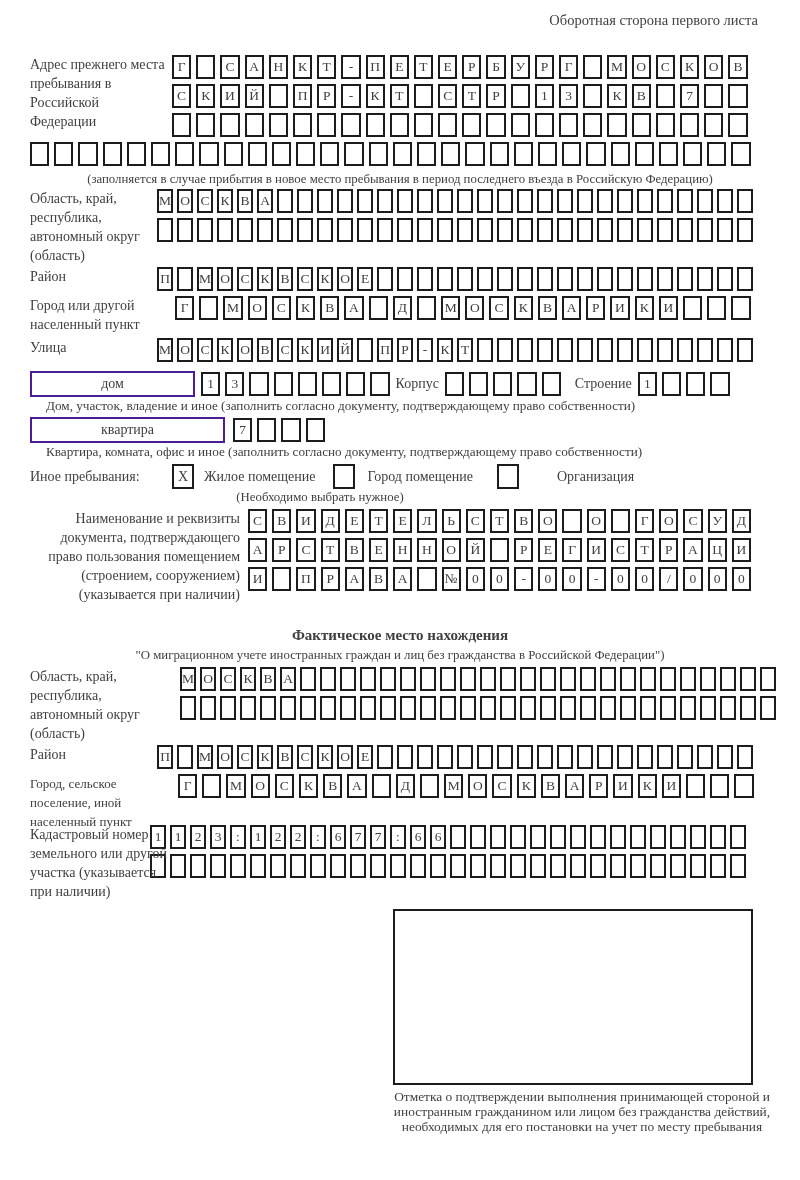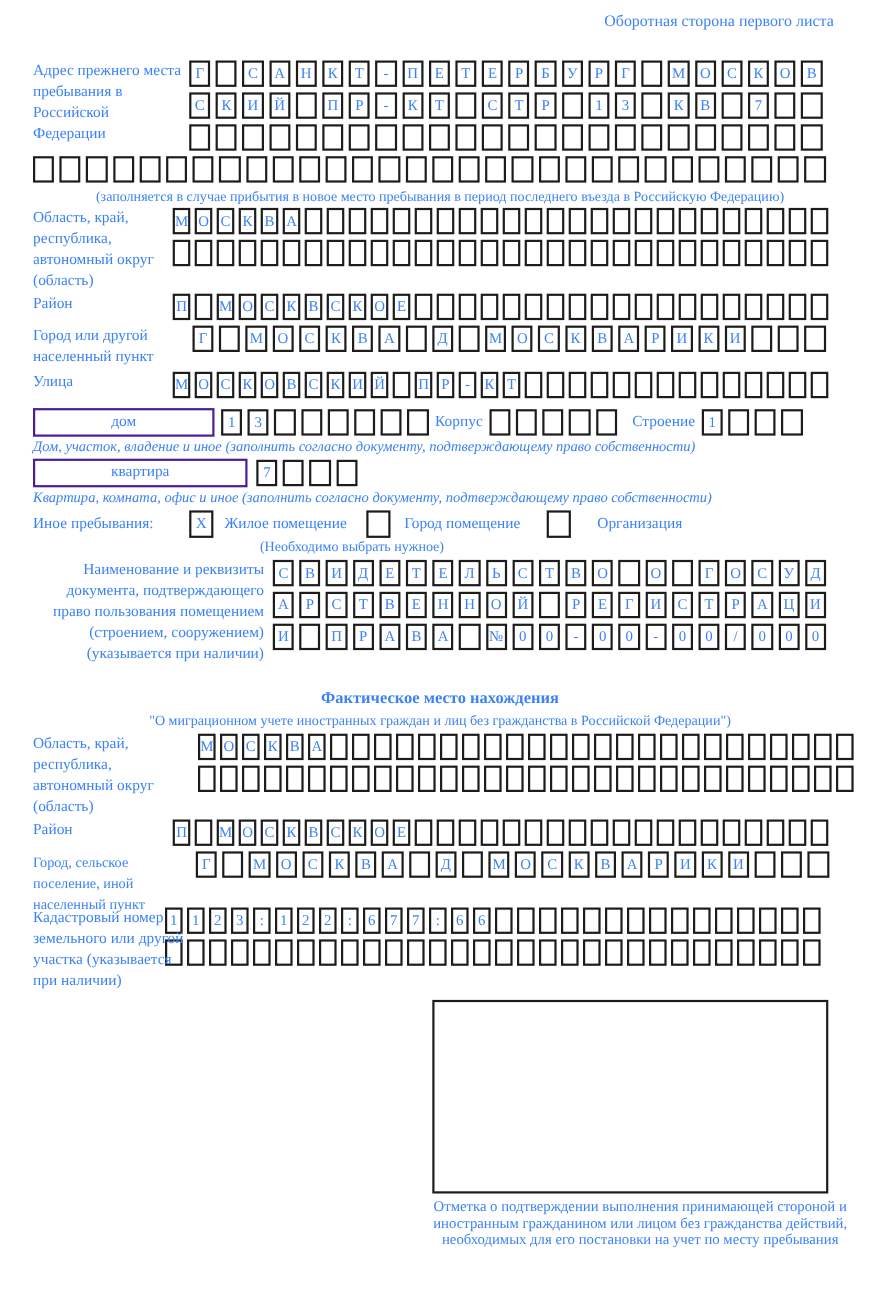--- a/index.html
+++ b/index.html
@@ -1,17 +1,17 @@
 <!DOCTYPE html>
 <html><head>
 <meta charset="utf-8">
 <style>
   html,body{margin:0;padding:0;background:#e8e8e8;}
   .page{
-    width:800px;height:1180px;background:#ffffff;color:#3b82f6;
+    width:800px;height:1180px;background:#ffffff;color:#404040;
     font-family:"Liberation Serif","DejaVu Serif",serif;
     position:relative;box-sizing:border-box;
     padding:12px 30px 0 30px;overflow:hidden;
   }
   .hdr-note{text-align:right;font-size:14.5px;padding-right:12px;}
   .field{position:relative;}
   .flabel{
     position:absolute;left:0;top:0;font-size:14px;line-height:19px;
   }
   .rows{display:flex;flex-direction:column;}
@@ -19,21 +19,21 @@
   .pitch24{column-gap:5px;}
   .pitch20{column-gap:4px;}
   .cell{
     box-sizing:border-box;border:2px solid #1c1c1c;background:#fff;
     display:flex;align-items:center;justify-content:center;
     font-size:13.5px;flex:0 0 auto;height:24px;
   }
   .pitch24 .cell{width:19.2px;}
   .pitch20 .cell{width:16px;}
   .caption{font-size:12.8px;text-align:center;margin:1px 0 2px 0;}
-  .caption-left{font-size:13.2px;text-align:left;margin:1px 0 3px 0;font-style:italic;}
+  .caption-left{font-size:13.2px;text-align:left;margin:1px 0 3px 16px;}
   .h-bold{font-weight:bold;text-align:center;font-size:15px;margin:4px 0 4px 0;}
   .namebox{
     box-sizing:border-box;border:2px solid #4c1d95;height:26px;
     display:flex;align-items:center;justify-content:center;font-size:14px;
     flex:0 0 auto;
   }
   .inline-row{display:flex;align-items:center;}
   .cbox{
     box-sizing:border-box;border:2px solid #1c1c1c;width:22px;height:25px;
     display:flex;align-items:center;justify-content:center;
@@ -396,21 +396,21 @@
   </div>
   <div class="caption-left">Квартира, комната, офис и иное (заполнить согласно документу, подтверждающему право собственности)</div>
 
   <div class="inline-row mt4">
     <span class="opt-label" style="width:142px;flex:0 0 auto;">Иное пребывания:</span>
     <span class="cbox">X</span>
     <span class="opt-label" style="margin-left:10px;">Жилое помещение</span>
     <span class="cbox" style="margin-left:18px;"></span>
     <span class="opt-label" style="margin-left:12px;">Город помещение</span>
     <span class="cbox" style="margin-left:24px;"></span>
-    <span class="opt-label" style="margin-left:24px;">Организация</span>
+    <span class="opt-label" style="margin-left:38px;">Организация</span>
   </div>
   <div class="caption" style="width:280px;margin-left:150px;">(Необходимо выбрать нужное)</div>
 
   <div class="field mt4" style="min-height:114px;text-align:right;">
     <div class="flabel" style="width:210px;">Наименование и реквизиты документа, подтверждающего право пользования помещением (строением, сооружением) (указывается при наличии)</div>
     <div class="rows" style="margin-left:218px;">
       <div class="cellrow pitch24">
           <span class="cell">С</span>
           <span class="cell">В</span>
           <span class="cell">И</span>

